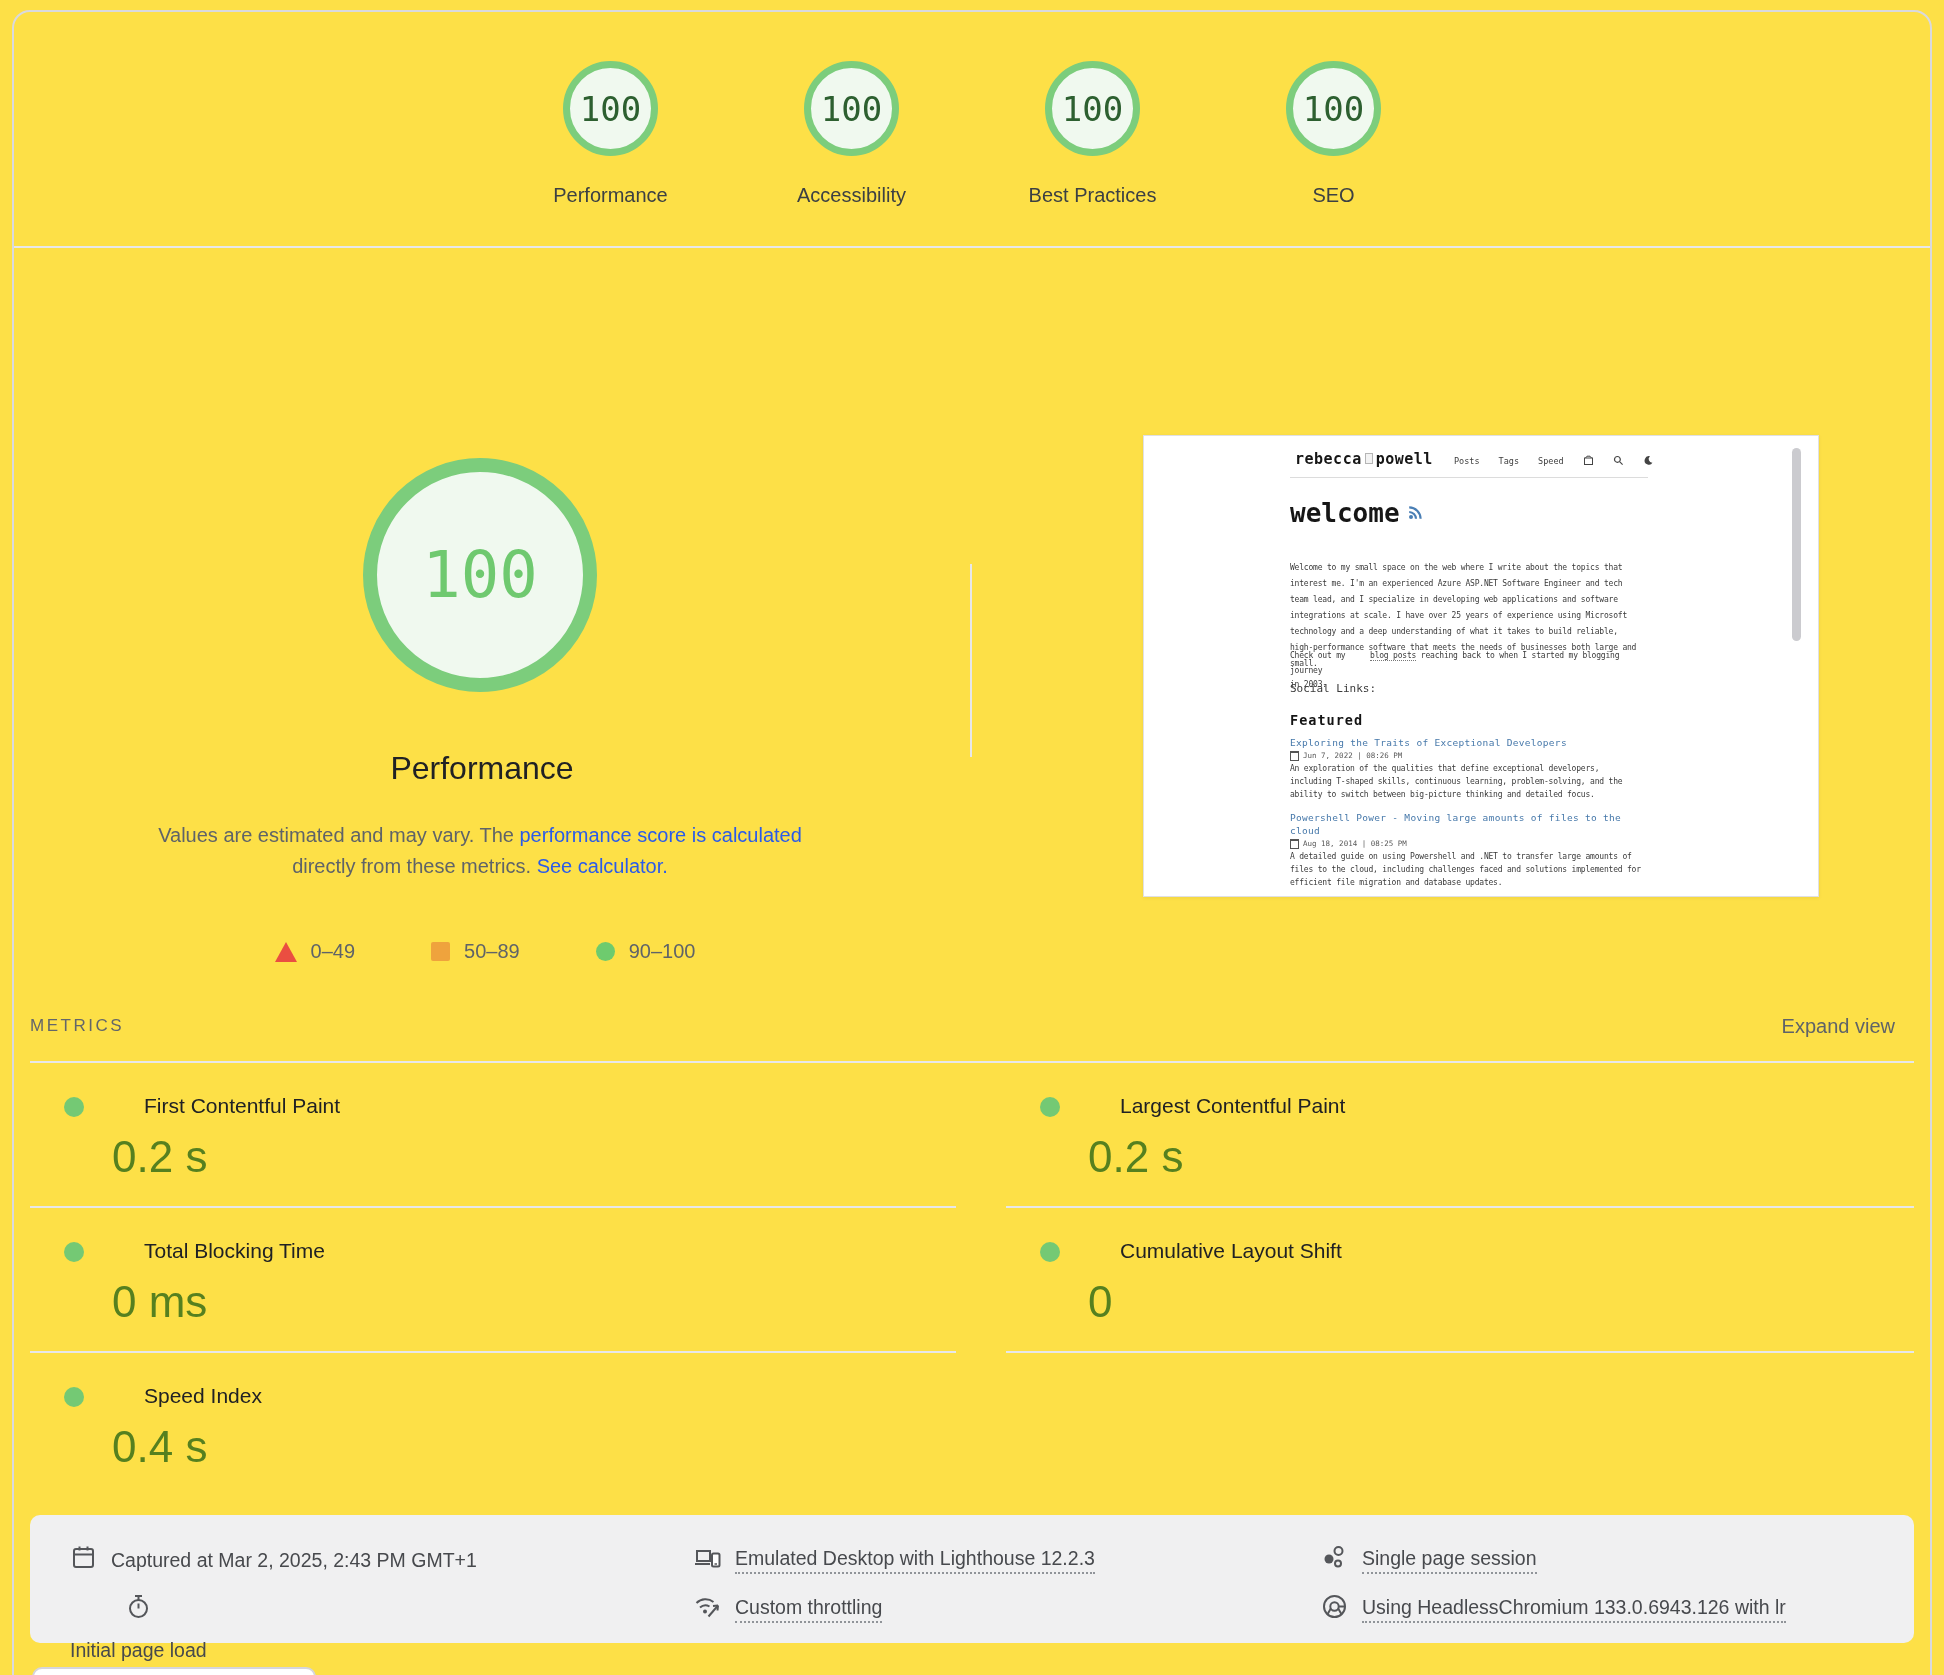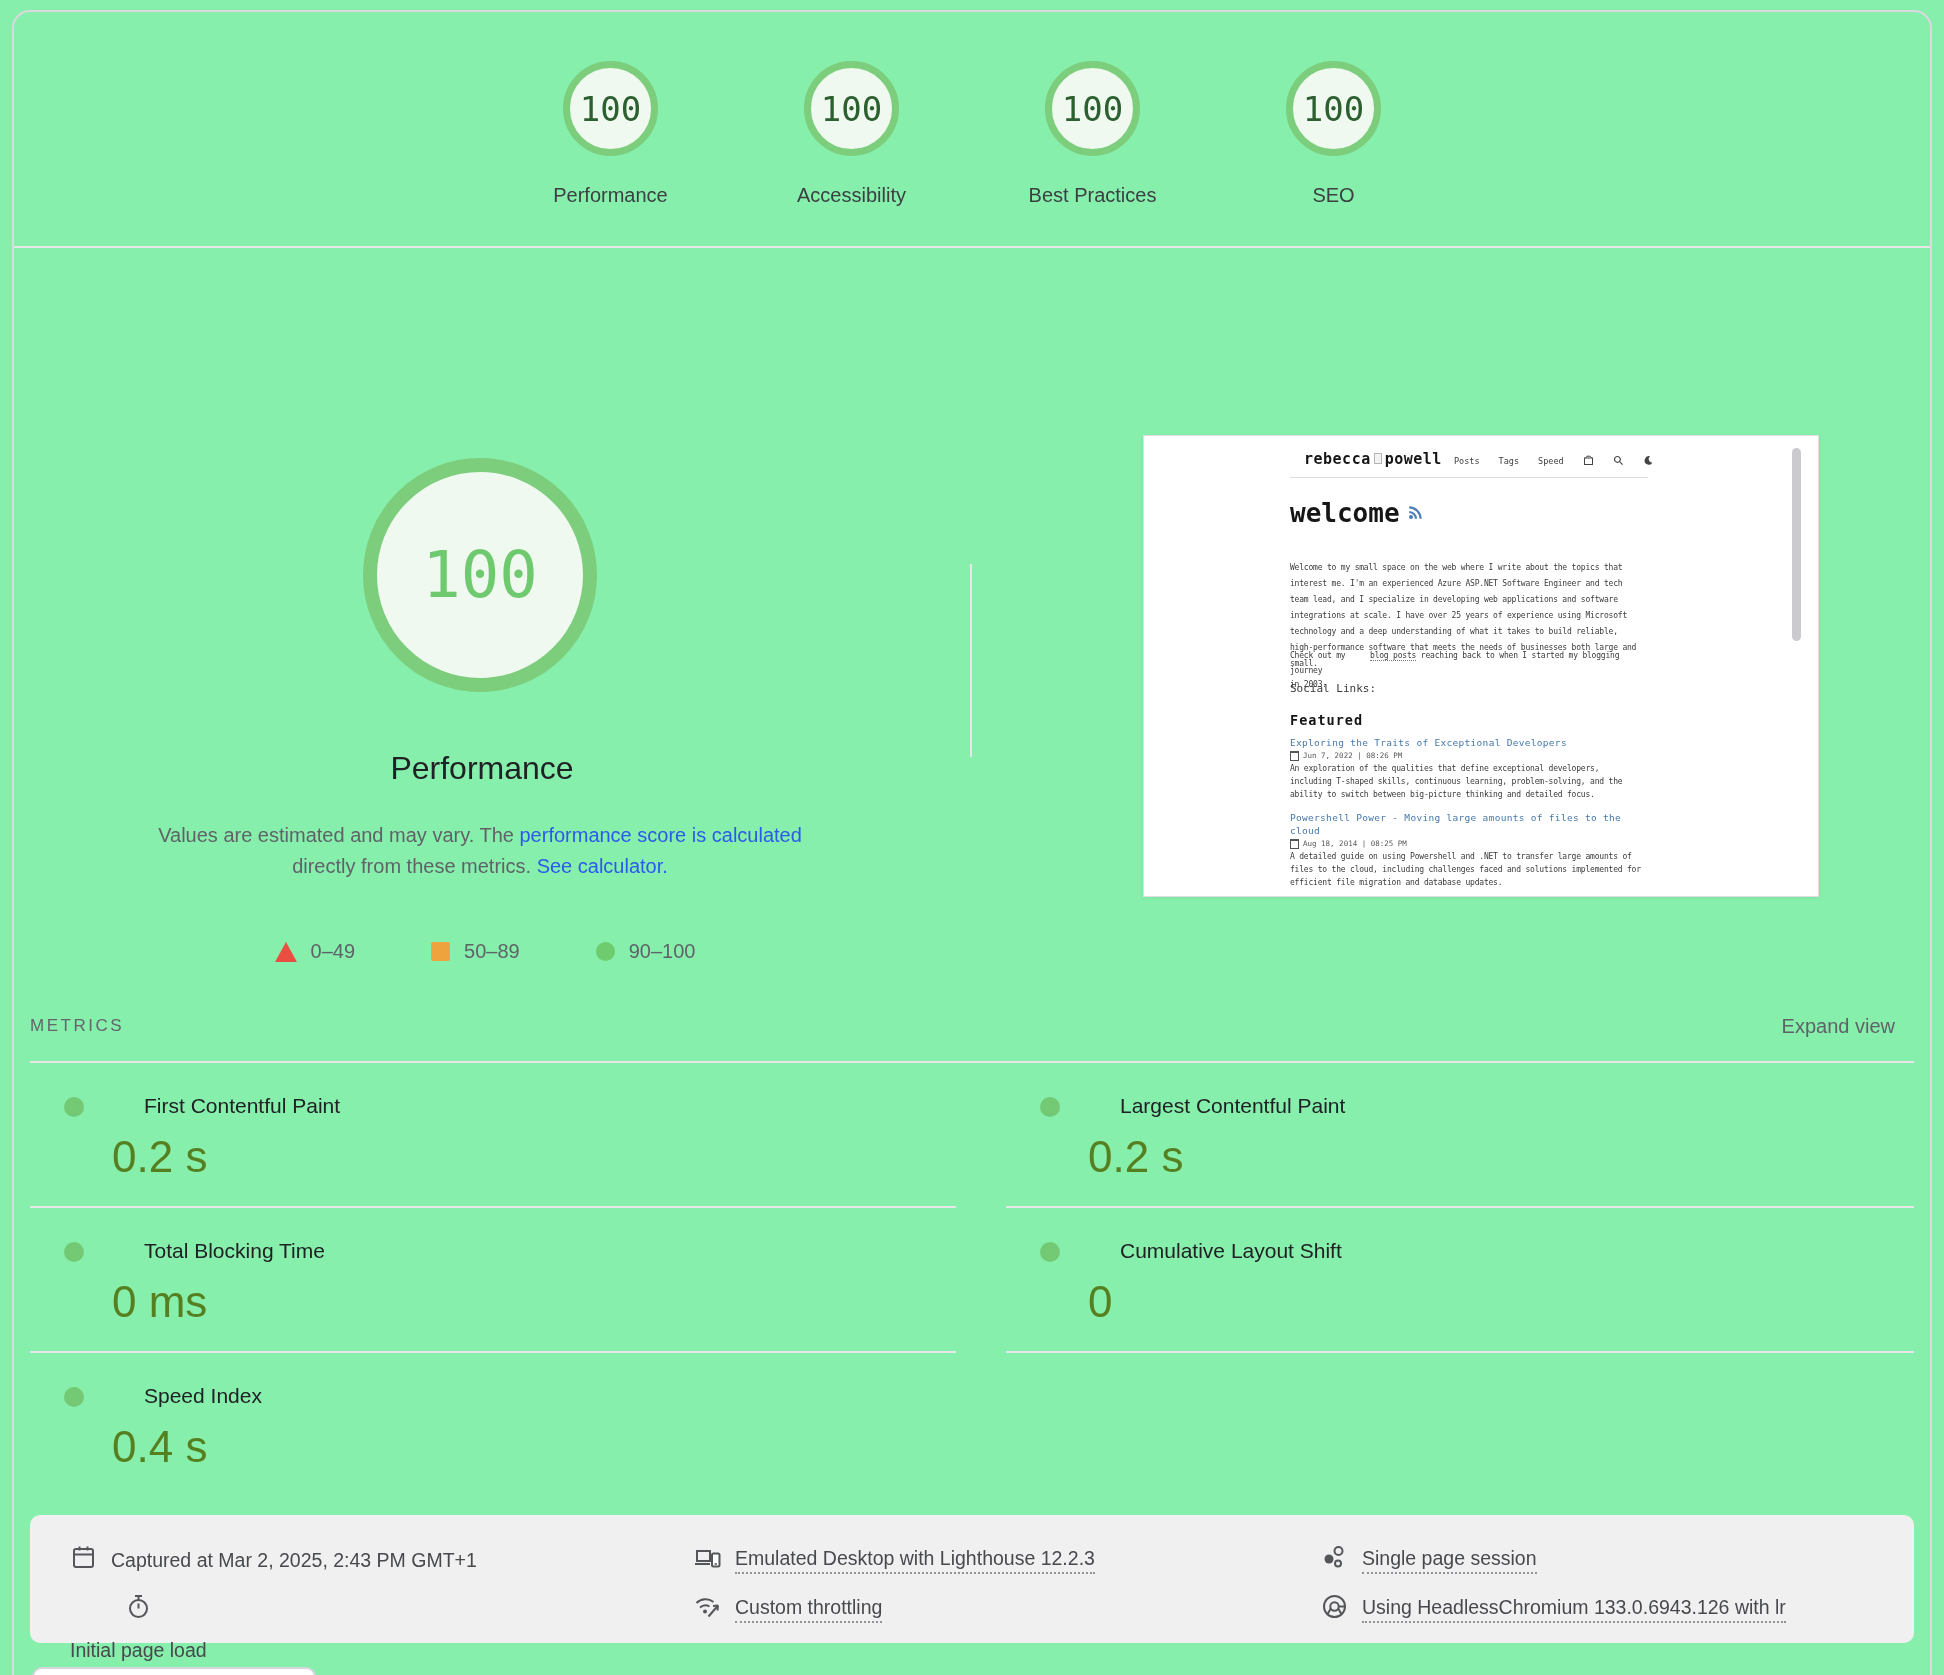--- a/index.html
+++ b/index.html
@@ -1,19 +1,19 @@
 <!DOCTYPE html>
 <html style="--c-ring: #7ccd7c; --c-gauge_fill: #f0f9ef; --c-score_text: #2d6030; --c-big_score_text: #6fc96f; --c-metric_value: #56801f; --c-metric_bullet: #74c974; --c-link_blue: #2a5bea; --c-legend_red: #ea4e41; --c-legend_orange: #efa33d; --c-legend_green: #6ecb6e; --c-text_grey: #5f6368; --c-mini_link_blue: #4678aa;"><head>
 <meta charset="utf-8">
 <style>
   * { box-sizing: border-box; margin: 0; padding: 0; }
   html,body { background:#fff; }
   .stage {
     position: relative; width: 1944px; height: 1675px;
-    background: #86efac; overflow: hidden;
+    background: #fde047; overflow: hidden;
     font-family: "Liberation Sans", sans-serif;
   }
 
   .card {
     position:absolute; left:12px; top:10px; width:1920px; height:1700px;
     border:2px solid #d9d9de; border-radius:18px;
   }
 
   
   .score-row { position:absolute; left:0; top:61px; width:1944px; display:flex; justify-content:center; }
@@ -44,21 +44,21 @@
   .marker-circle { width:19px; height:19px; background:var(--c-legend_green); border-radius:50%; }
 
   .vdiv { position:absolute; left:970px; top:564px; width:2px; height:193px; background:#e7e7ea; }
 
   
   .thumb {
     position:absolute; left:1143px; top:435px; width:676px; height:462px;
     background:#fff; border:1px solid #e0e0e3; box-shadow:0 1px 4px rgba(0,0,0,.06);
     overflow:hidden; font-family:"DejaVu Sans Mono", monospace; color:#3a3a3a;
   }
-  .t-logo { position:absolute; left:160px; top:14px; font-size:15px; font-weight:bold; color:#161616; letter-spacing:.5px;text-align:right; }
+  .t-logo { position:absolute; left:151px; top:14px; font-size:15px; font-weight:bold; color:#161616; letter-spacing:.5px;text-align:right; }
   .logo-block { display:inline-block; width:8px; height:11px; border:1px solid #b5b5b5; background:#f3f3f3; margin:0 3px; }
   .t-nav { position:absolute; left:310px; top:19px; display:flex; align-items:center; gap:19px; font-size:8.5px; color:#3d3d3d; }
   .t-nav-links { display:contents; }
   .t-hr { position:absolute; left:146px; top:41px; width:358px; height:1px; background:#dcdcdc; }
   .t-h1 { position:absolute; left:146px; top:62px; font-size:26px; font-weight:bold; color:#161616; display:flex; align-items:center; gap:8px; }
   .t-intro { position:absolute; left:146px; top:124px; width:364px; font-size:8px; line-height:16px; letter-spacing:-.2px; white-space:pre-line; }
   .t-p2 { position:absolute; left:146px; top:213px; width:364px; font-size:8px; line-height:14.5px; letter-spacing:-.2px; }
   .t-p2 .mini-link { border-bottom:1px dotted #777;margin-left:20px; }
   .t-social { position:absolute; left:146px; top:246px; display:flex; align-items:center; gap:7px; font-size:11px; }
   .si { display:inline-block; width:11px; height:11px; }

